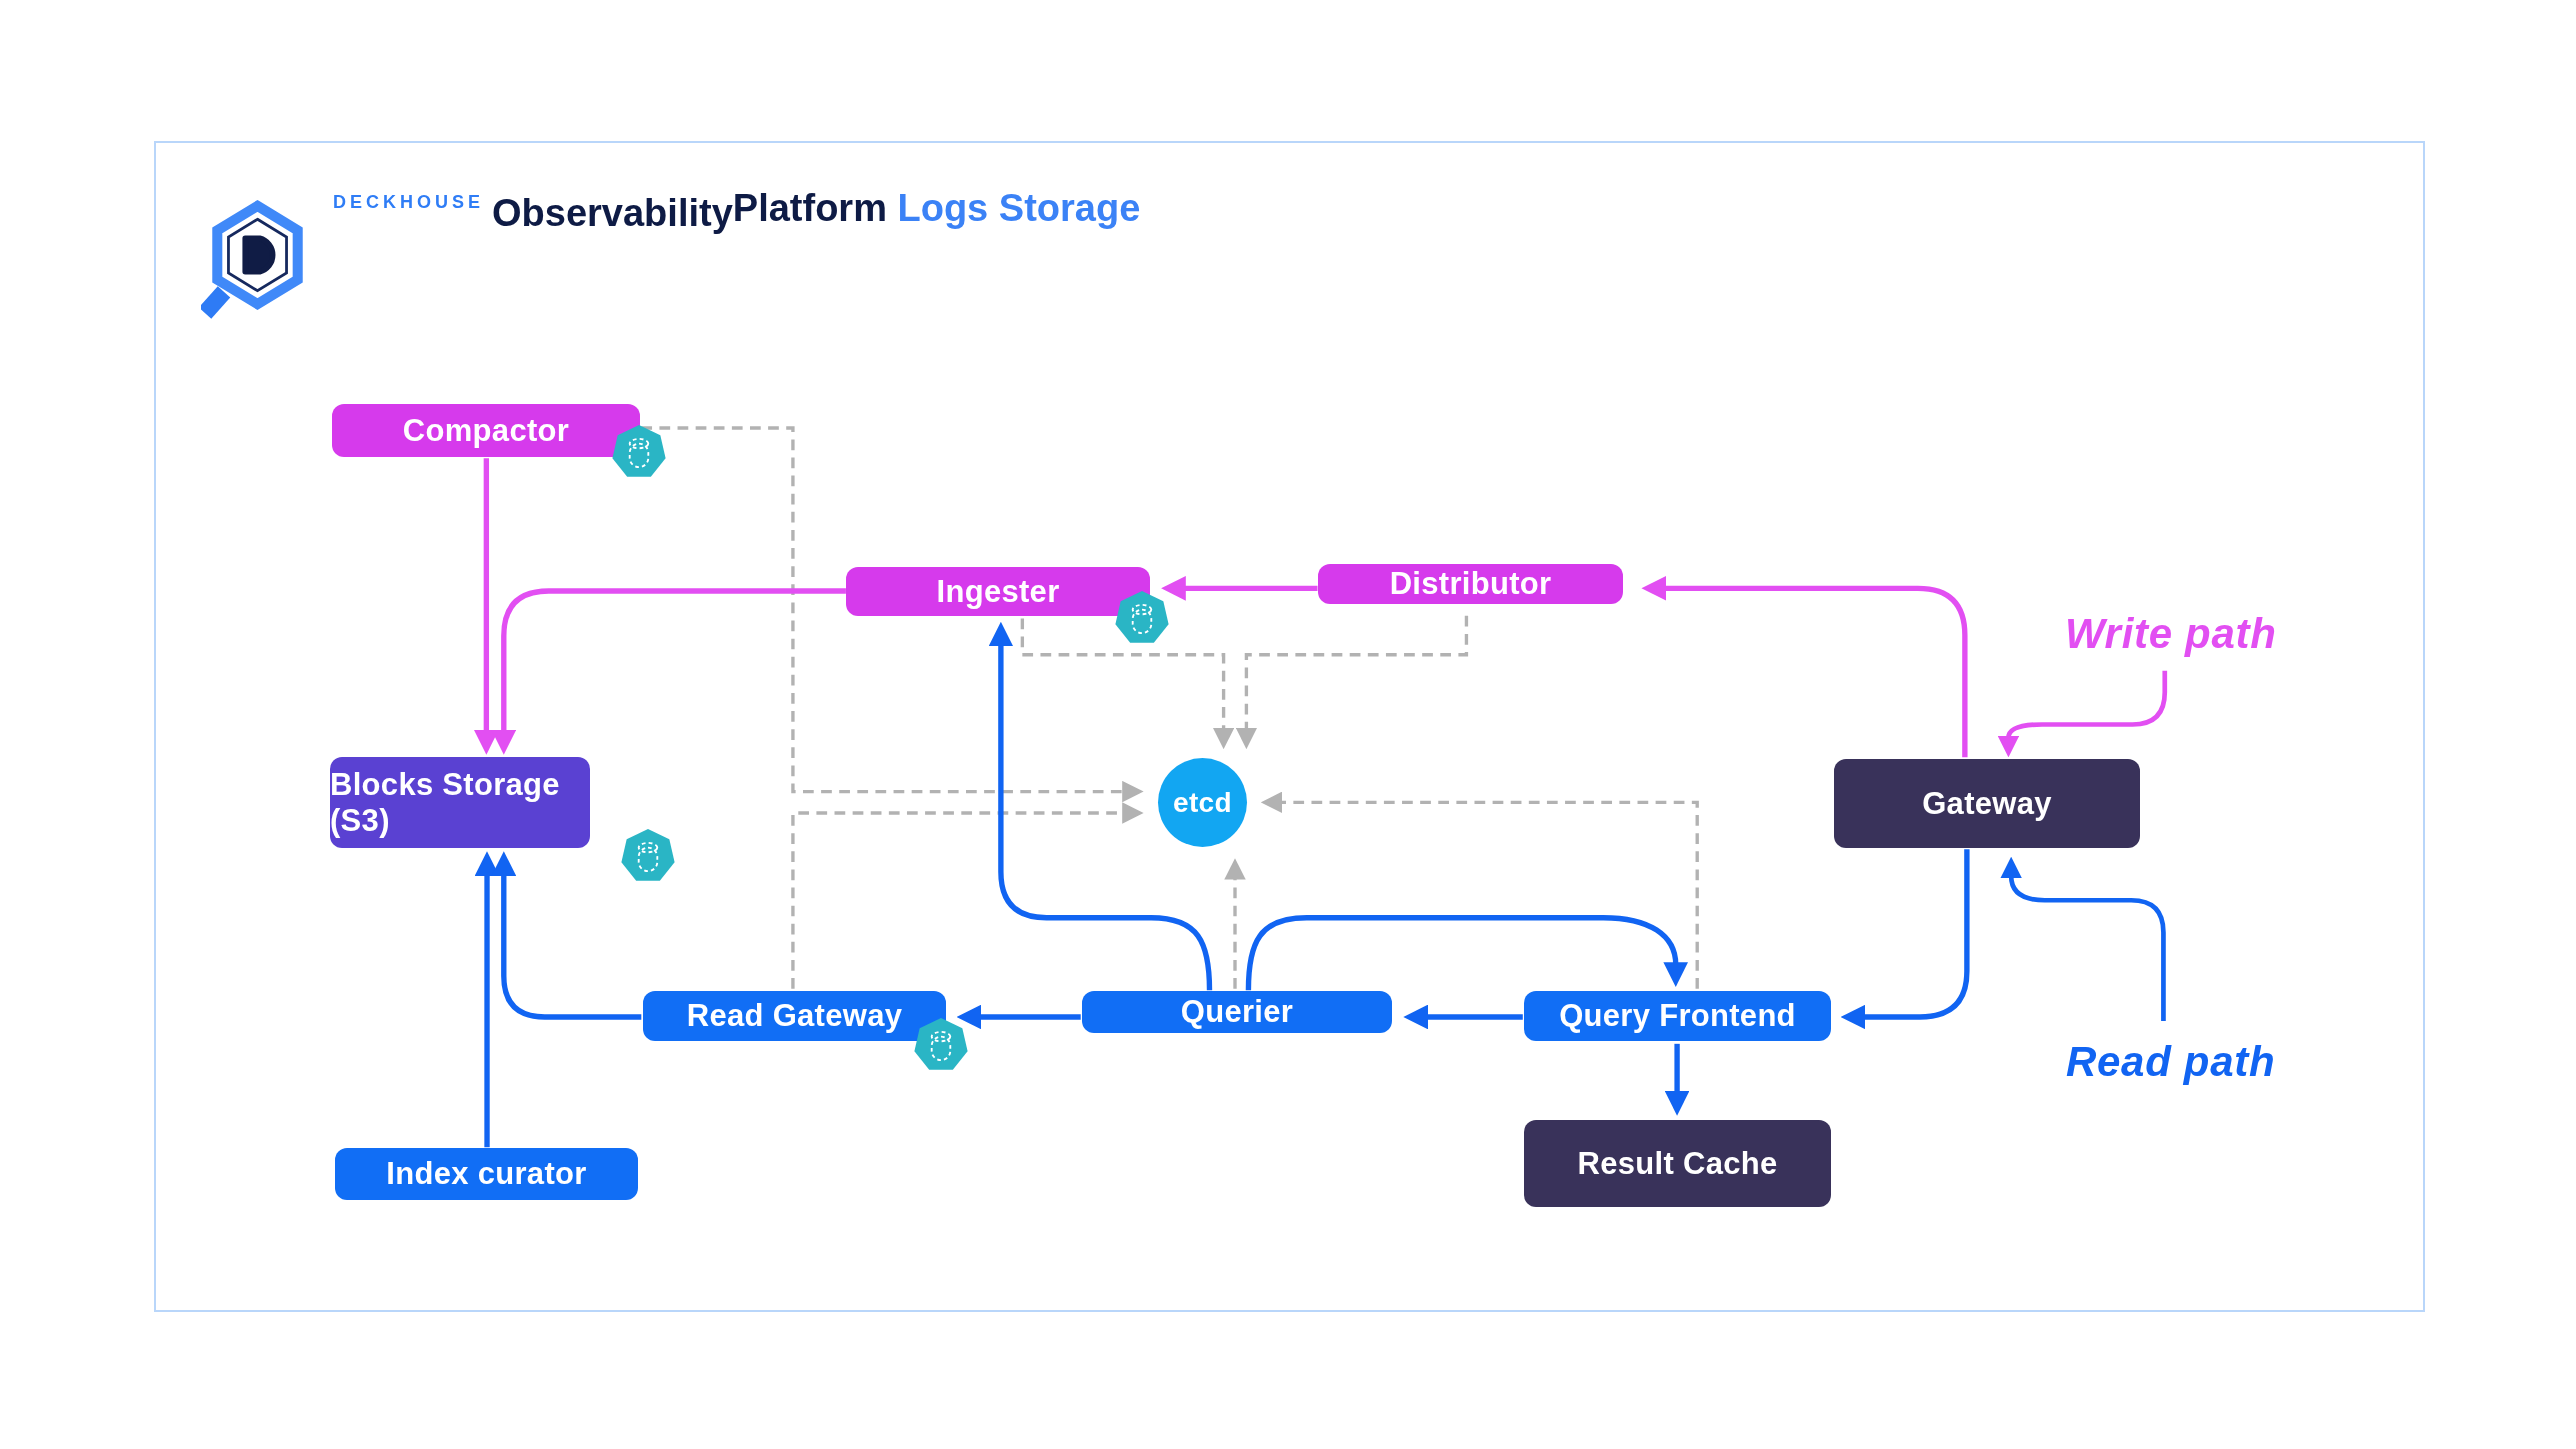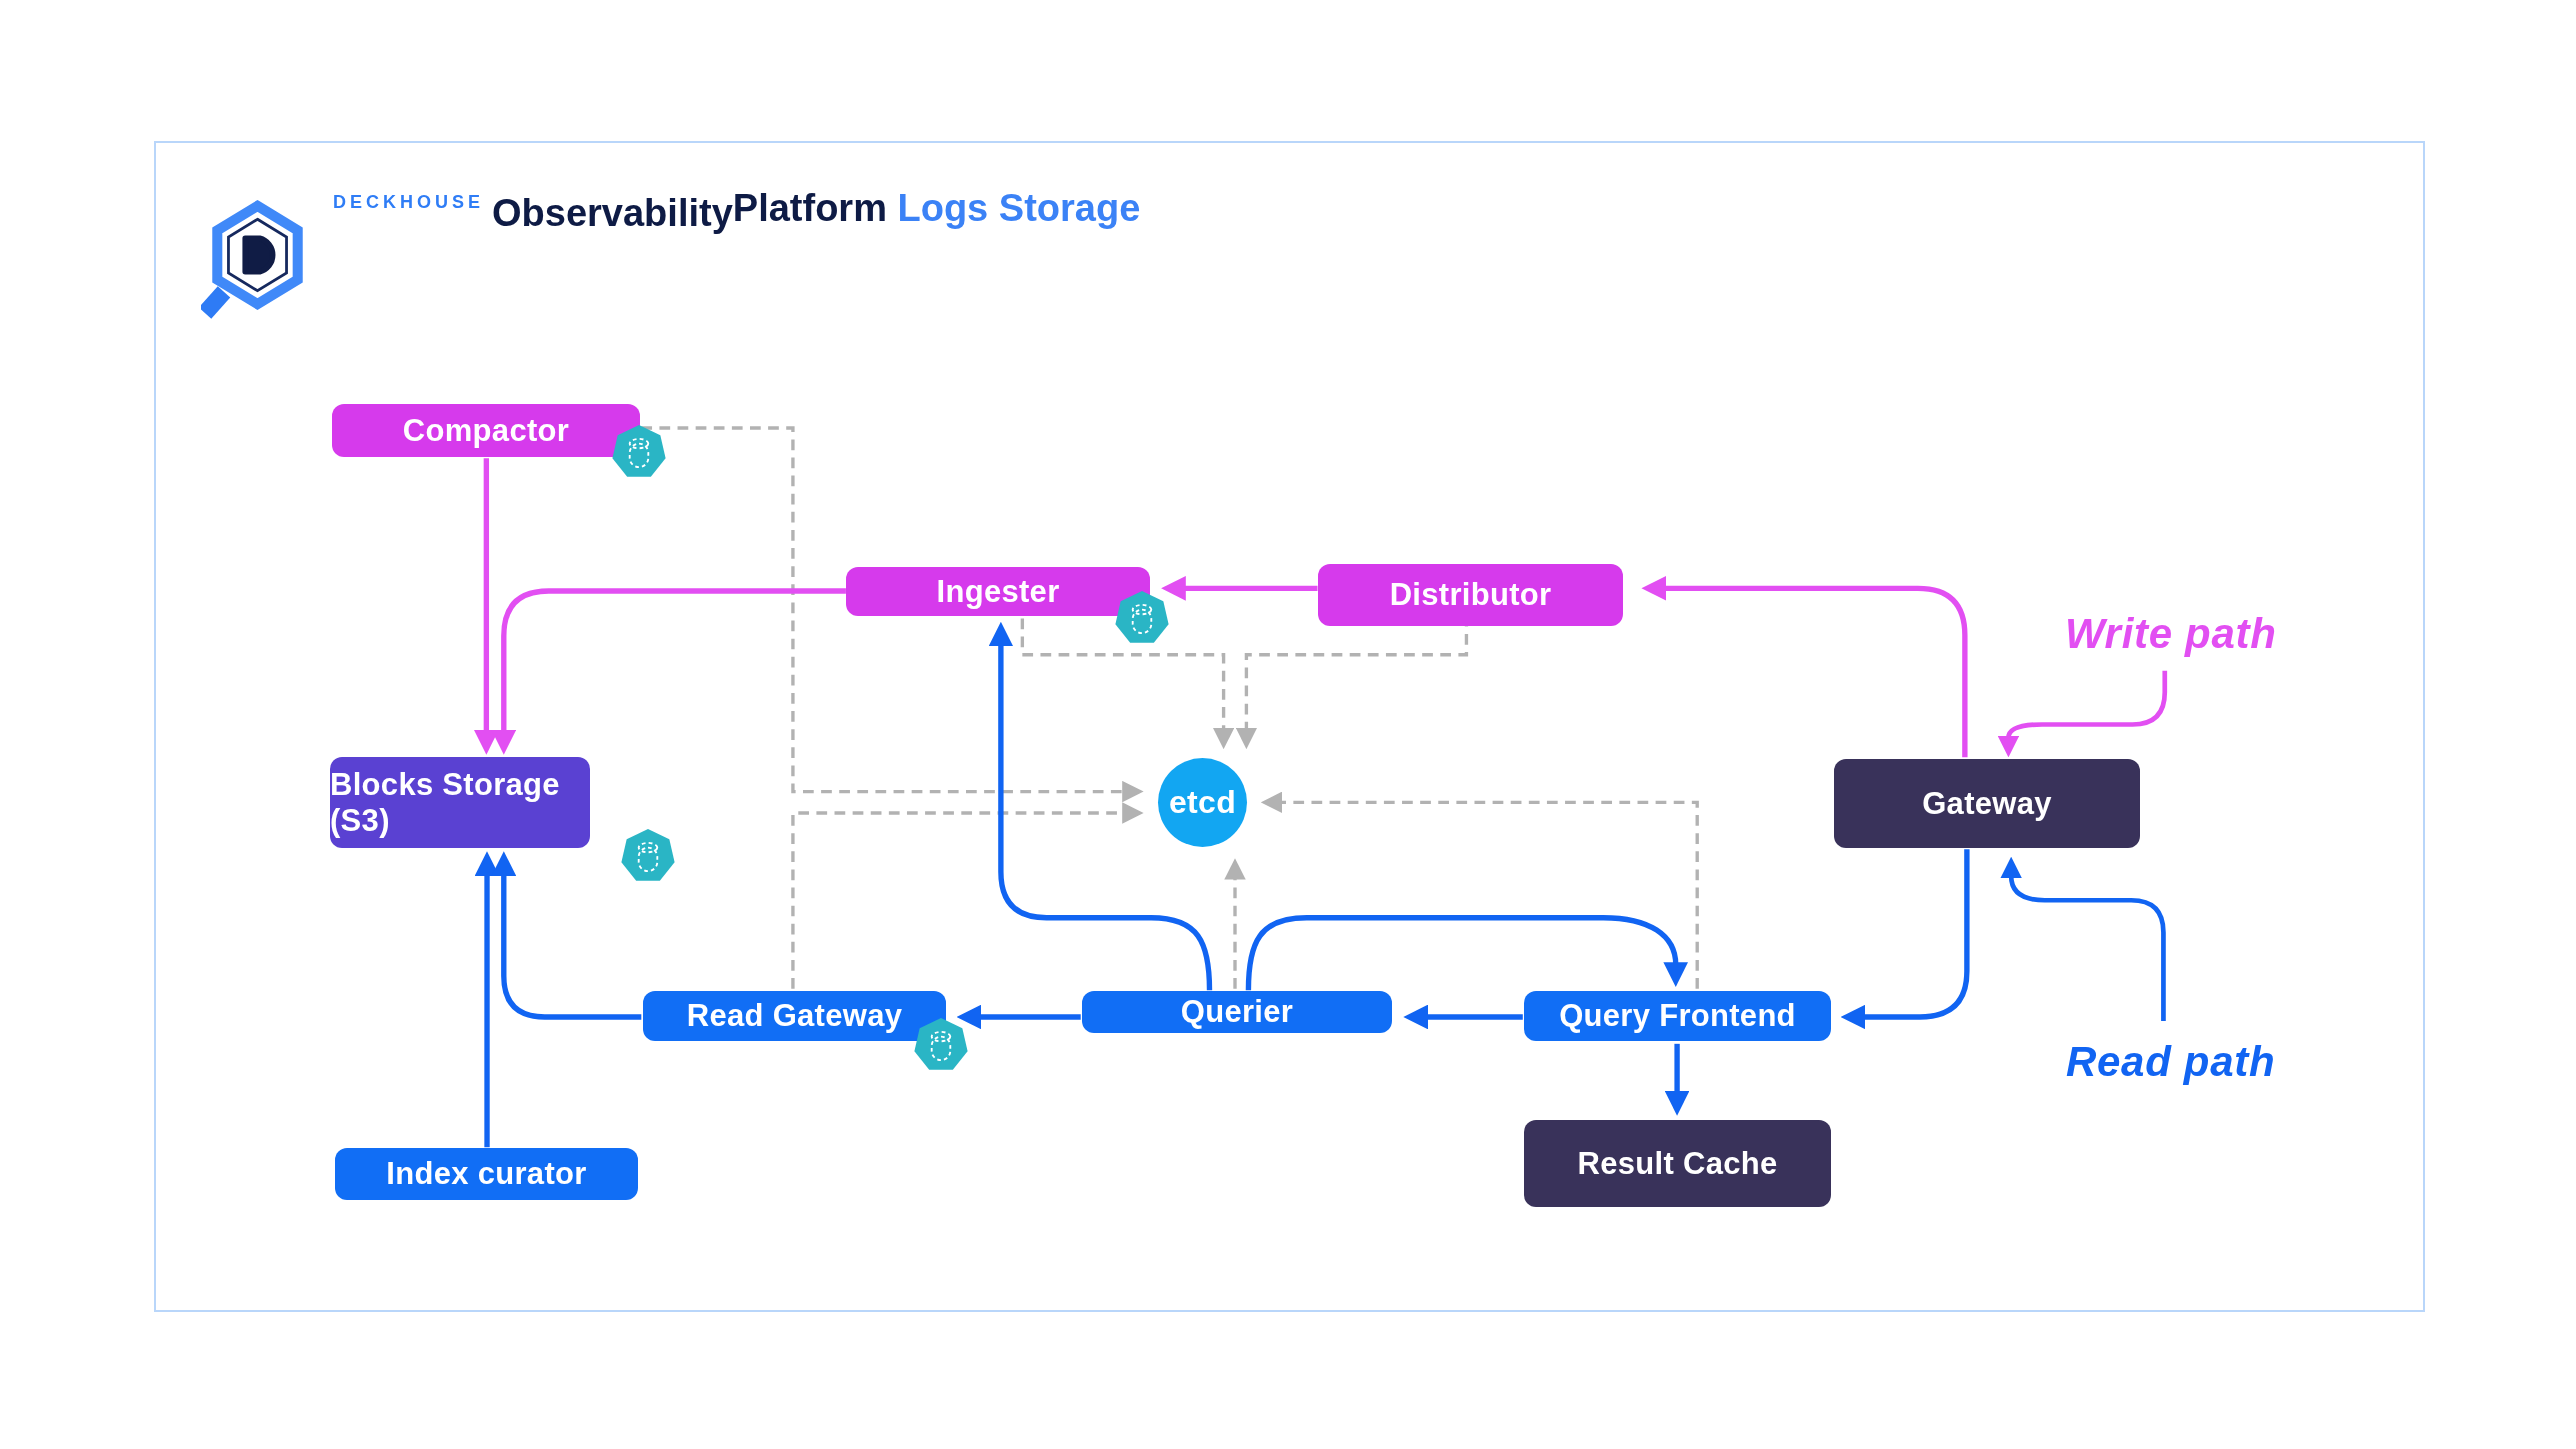--- a/index.html
+++ b/index.html
@@ -14,21 +14,21 @@
        font-family:"Liberation Sans", sans-serif;}
   .frame{position:absolute;left:154px;top:141px;width:2267px;height:1167px;
          border:2px solid var(--frame);background:#fff;}
   .wires{position:absolute;left:0;top:0;}
   .node{position:absolute;display:flex;align-items:center;justify-content:center;
         color:#fff;font-size:31px;font-weight:600;border-radius:12px;letter-spacing:0.3px;}
   .write{background:var(--write-box);}
   .read{background:var(--read-box);}
   .storage{background:var(--storage-box);}
   .infra{background:var(--infra-box);}
-  .kv{background:var(--kv-box);border-radius:50%;font-size:32px;text-align:center;}
+  .kv{background:var(--kv-box);border-radius:50%;font-size:28px;text-align:center;}
   .legend{position:absolute;font-size:42px;font-weight:800;font-style:italic;letter-spacing:0.7px;}
   .legend.write-l{color:var(--write-line);}
   .legend.read-l{color:var(--read-line);}
   .badge{position:absolute;}
   .logo{position:absolute;left:201px;top:188px;display:flex;align-items:flex-start;}
   .logo-text{margin-left:19px;display:flex;flex-direction:row;}
   .brand{color:var(--brand-blue);font-size:18px;font-weight:700;letter-spacing:4px;margin-top:4px;}
   .title1{color:var(--navy);font-size:38px;font-weight:800;line-height:40px;margin-top:5.4px;margin-left:8px;}
   .title2{color:var(--navy);font-size:38px;font-weight:800;line-height:40px;}
   .title2 .accent{color:#3b82f6;}
@@ -93,21 +93,21 @@
     <div class="title1">Observability</div>
     <div class="title2">
       <span>Platform</span>
       <span class="accent">Logs Storage</span>
     </div>
   </div>
 </div>
 
 <div class="node write" style="left:332px;top:404px;width:308px;height:53px">Compactor</div>
 <div class="node write" style="left:846px;top:567px;width:304px;height:49px">Ingester</div>
-<div class="node write" style="left:1318px;top:564px;width:305px;height:62px">Distributor</div>
+<div class="node write" style="left:1318px;top:564px;width:305px;height:40px">Distributor</div>
 <div class="node storage" style="left:330px;top:757px;width:260px;height:91px">Blocks Storage (S3)</div>
 <div class="node kv" style="left:1158px;top:758px;width:89px;height:89px">etcd</div>
 <div class="node infra" style="left:1834px;top:759px;width:306px;height:89px">Gateway</div>
 <div class="node read" style="left:643px;top:991px;width:303px;height:50px">Read Gateway</div>
 <div class="node read" style="left:1082px;top:991px;width:310px;height:42px">Querier</div>
 <div class="node read" style="left:1524px;top:991px;width:307px;height:50px">Query Frontend</div>
 <div class="node read" style="left:335px;top:1148px;width:303px;height:52px">Index curator</div>
 <div class="node infra" style="left:1524px;top:1120px;width:307px;height:87px">Result Cache</div>
 
 <svg class="badge" style="left:608px;top:420px" width="62" height="67" viewBox="-50 -52 100 108">

